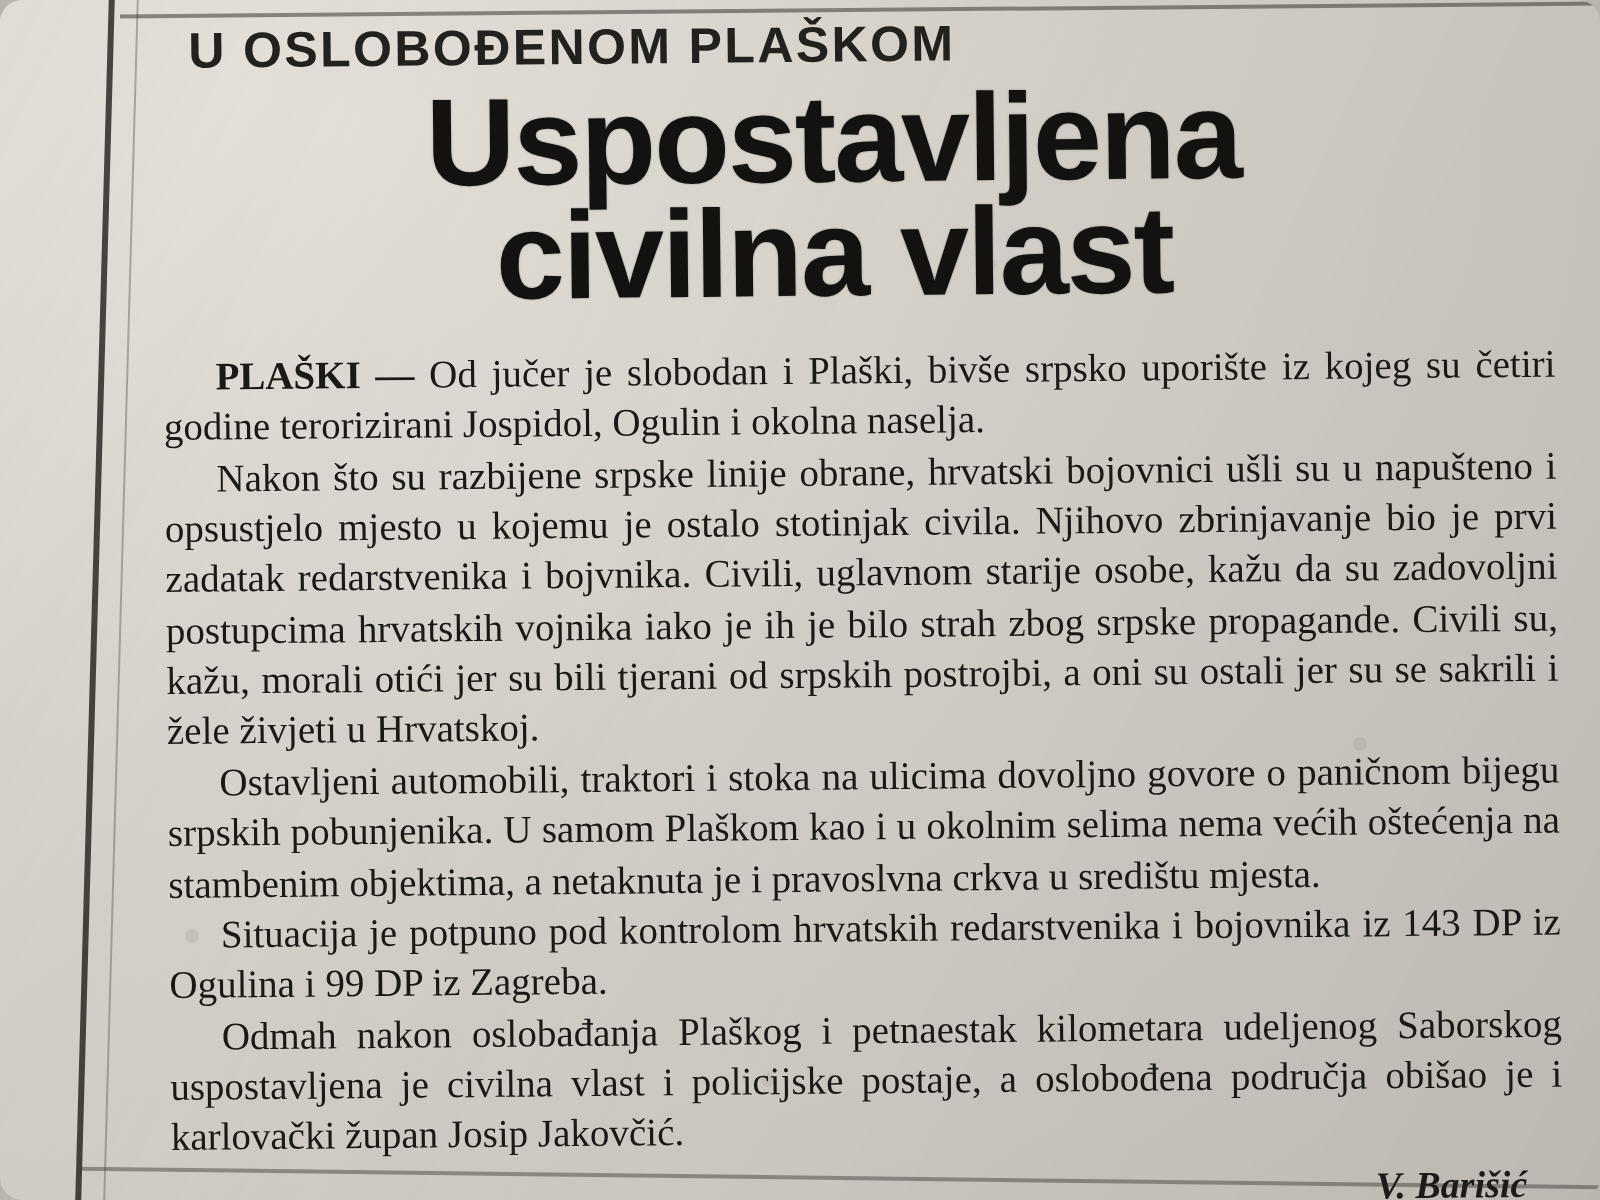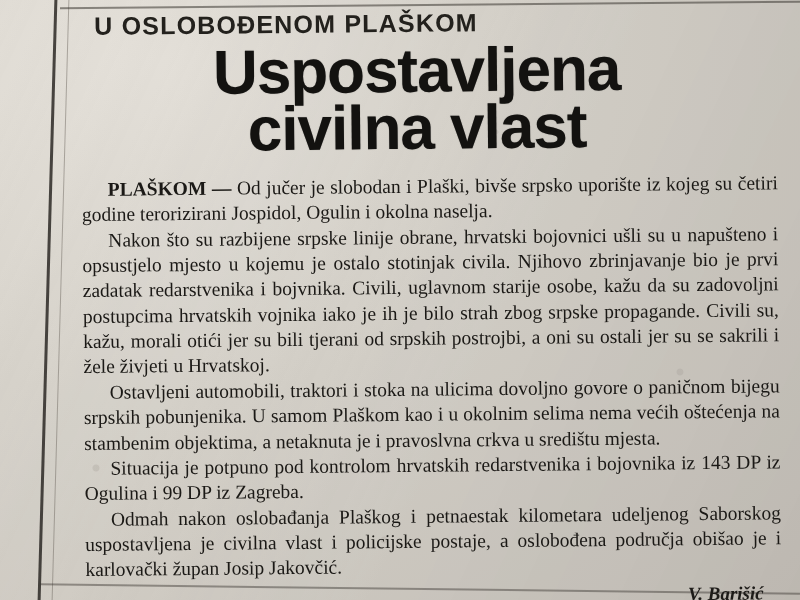--- a/index.html
+++ b/index.html
@@ -14,20 +14,21 @@
     overflow: hidden;
   }
   .clipping {
     position: relative;
     width: 800px;
     height: 600px;
     background:
       radial-gradient(ellipse at 20% 10%, #e6e2db 0%, #d9d5cd 45%, #cfcac2 100%);
     box-sizing: border-box;
     overflow: hidden;
+    border-radius: 11px;
   }
   
   .grain {
     position: absolute;
     inset: 0;
     pointer-events: none;
     background-image:
       radial-gradient(circle at 12% 78%, rgba(120,115,108,0.16) 0 3px, rgba(0,0,0,0) 4px),
       radial-gradient(circle at 62% 22%, rgba(120,115,108,0.12) 0 2px, rgba(0,0,0,0) 3px),
       radial-gradient(circle at 85% 62%, rgba(120,115,108,0.14) 0 3px, rgba(0,0,0,0) 4px),
@@ -152,21 +153,21 @@
   <div class="content">
 
     <div class="kicker">U OSLOBOĐENOM PLAŠKOM</div>
 
     <h1 class="headline">
       <span class="line1">Uspostavljena</span>
       <span class="line2">civilna vlast</span>
     </h1>
 
     <div class="body">
-      <p class="first"><span class="dateline">PLAŠKOM —</span><span> Od jučer je slobodan i Plaški, bivše srpsko uporište iz kojeg su četiri godine terorizirani Jospidol, Ogulin i okolna naselja.</span></p>
+      <p class="first"><span class="dateline">PLAŠKI —</span><span> Od jučer je slobodan i Plaški, bivše srpsko uporište iz kojeg su četiri godine terorizirani Jospidol, Ogulin i okolna naselja.</span></p>
       <p>Nakon što su razbijene srpske linije obrane, hrvatski bojovnici ušli su u napušteno i opsustjelo mjesto u kojemu je ostalo stotinjak civila. Njihovo zbrinjavanje bio je prvi zadatak redarstvenika i bojvnika. Civili, uglavnom starije osobe, kažu da su zadovoljni postupcima hrvatskih vojnika iako je ih je bilo strah zbog srpske propagande. Civili su, kažu, morali otići jer su bili tjerani od srpskih postrojbi, a oni su ostali jer su se sakrili i žele živjeti u Hrvatskoj.</p>
       <p>Ostavljeni automobili, traktori i stoka na ulicima dovoljno govore o paničnom bijegu srpskih pobunjenika. U samom Plaškom kao i u okolnim selima nema većih oštećenja na stambenim objektima, a netaknuta je i pravoslvna crkva u središtu mjesta.</p>
       <p>Situacija je potpuno pod kontrolom hrvatskih redarstvenika i bojovnika iz 143 DP iz Ogulina i 99 DP iz Zagreba.</p>
       <p>Odmah nakon oslobađanja Plaškog i petnaestak kilometara udeljenog Saborskog uspostavljena je civilna vlast i policijske postaje, a oslobođena područja obišao je i karlovački župan Josip Jakovčić.</p>
     </div>
 
     <div class="byline">V. Barišić</div>
 
   </div>
 </div>

